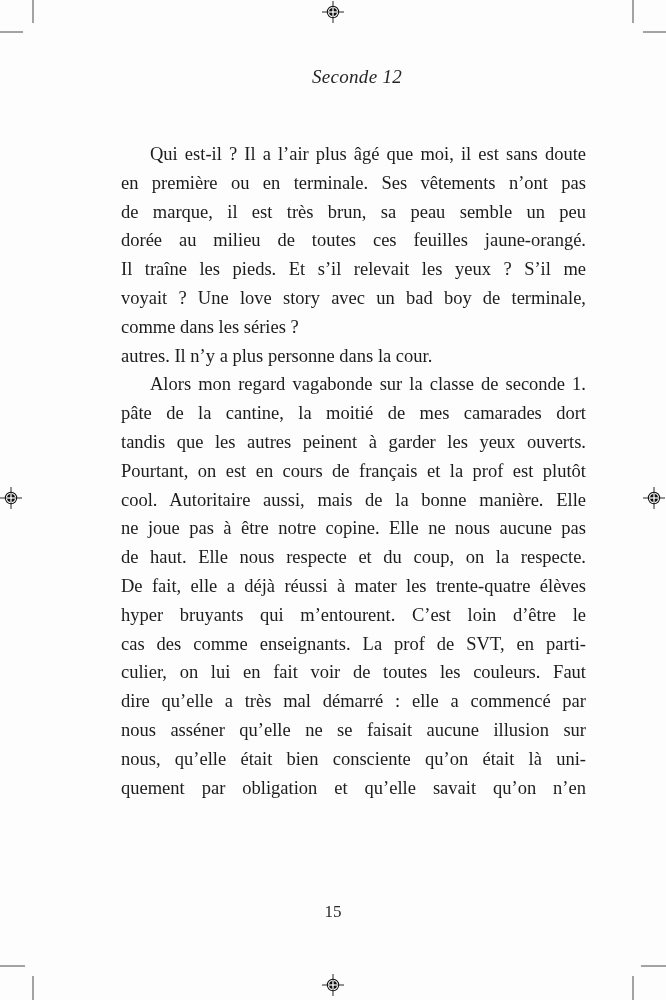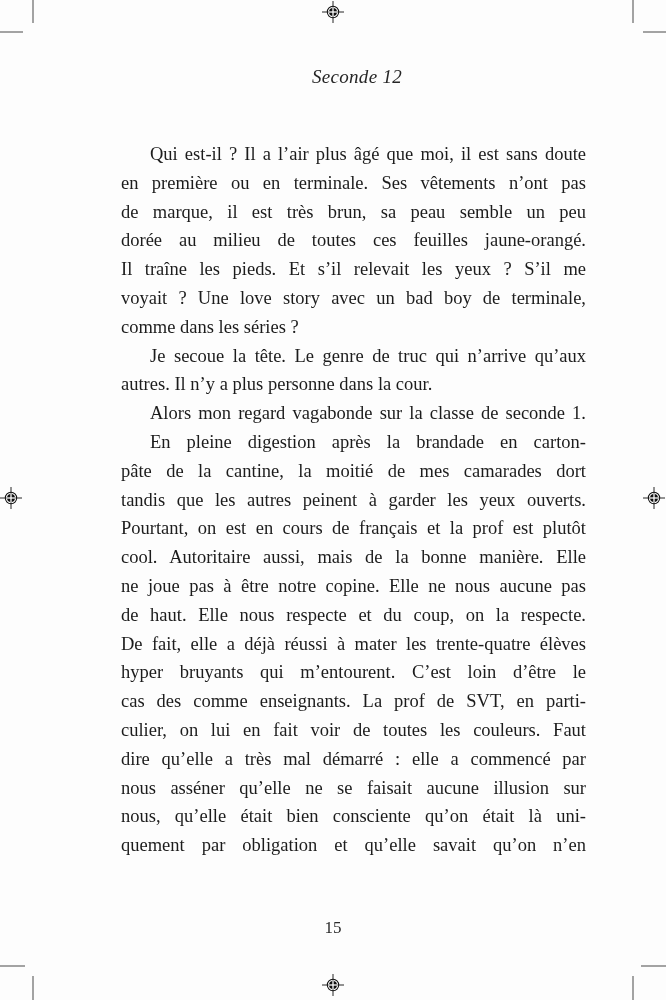--- a/index.html
+++ b/index.html
@@ -36,21 +36,20 @@
   .line.full    { text-align-last: justify; }
   .line.endline { text-align-last: left; }
   .line.indent  { text-indent: 29px; }
 
   
   .page-number {
     position: absolute; top: 902px; left: 0; width: 666px;
     text-align: center;
     font-size: 17px;
     color: #2a2a2a;
-    margin-top: 16px;
   }
 
   
   .crop { position: absolute; background: #a3a3a3; }
   .crop-tl-v { left: 32px;  top: 0;      width: 2px;  height: 23px; }
   .crop-tl-h { left: 0;     top: 31px;   width: 23px; height: 2px;  }
   .crop-tr-v { left: 632px; top: 0;      width: 2px;  height: 23px; }
   .crop-tr-h { left: 643px; top: 31px;   width: 23px; height: 2px;  }
   .crop-bl-h { left: 0;     top: 965px;  width: 25px; height: 2px;  }
   .crop-bl-v { left: 32px;  top: 976px;  width: 2px;  height: 24px; }
@@ -122,24 +121,22 @@
   <div class="running-header">Seconde 12</div>
 
   <div class="body-text">
       <div class="line full indent">Qui est-il ? Il a l’air plus âgé que moi, il est sans doute</div>
       <div class="line full">en première ou en terminale. Ses vêtements n’ont pas</div>
       <div class="line full">de marque, il est très brun, sa peau semble un peu</div>
       <div class="line full">dorée au milieu de toutes ces feuilles jaune-orangé.</div>
       <div class="line full">Il traîne les pieds. Et s’il relevait les yeux ? S’il me</div>
       <div class="line full">voyait ? Une love story avec un bad boy de terminale,</div>
       <div class="line endline">comme dans les séries ?</div>
-      <div class="line full indent">Je secoue la tête. Le genre de truc qui n’arrive qu’aux</div>
       <div class="line endline">autres. Il n’y a plus personne dans la cour.</div>
       <div class="line full indent">Alors mon regard vagabonde sur la classe de seconde 1.</div>
-      <div class="line full indent">En pleine digestion après la brandade en carton-</div>
       <div class="line full">pâte de la cantine, la moitié de mes camarades dort</div>
       <div class="line full">tandis que les autres peinent à garder les yeux ouverts.</div>
       <div class="line full">Pourtant, on est en cours de français et la prof est plutôt</div>
       <div class="line full">cool. Autoritaire aussi, mais de la bonne manière. Elle</div>
       <div class="line full">ne joue pas à être notre copine. Elle ne nous aucune pas</div>
       <div class="line full">de haut. Elle nous respecte et du coup, on la respecte.</div>
       <div class="line full">De fait, elle a déjà réussi à mater les trente-quatre élèves</div>
       <div class="line full">hyper bruyants qui m’entourent. C’est loin d’être le</div>
       <div class="line full">cas des comme enseignants. La prof de SVT, en parti-</div>
       <div class="line full">culier, on lui en fait voir de toutes les couleurs. Faut</div>

